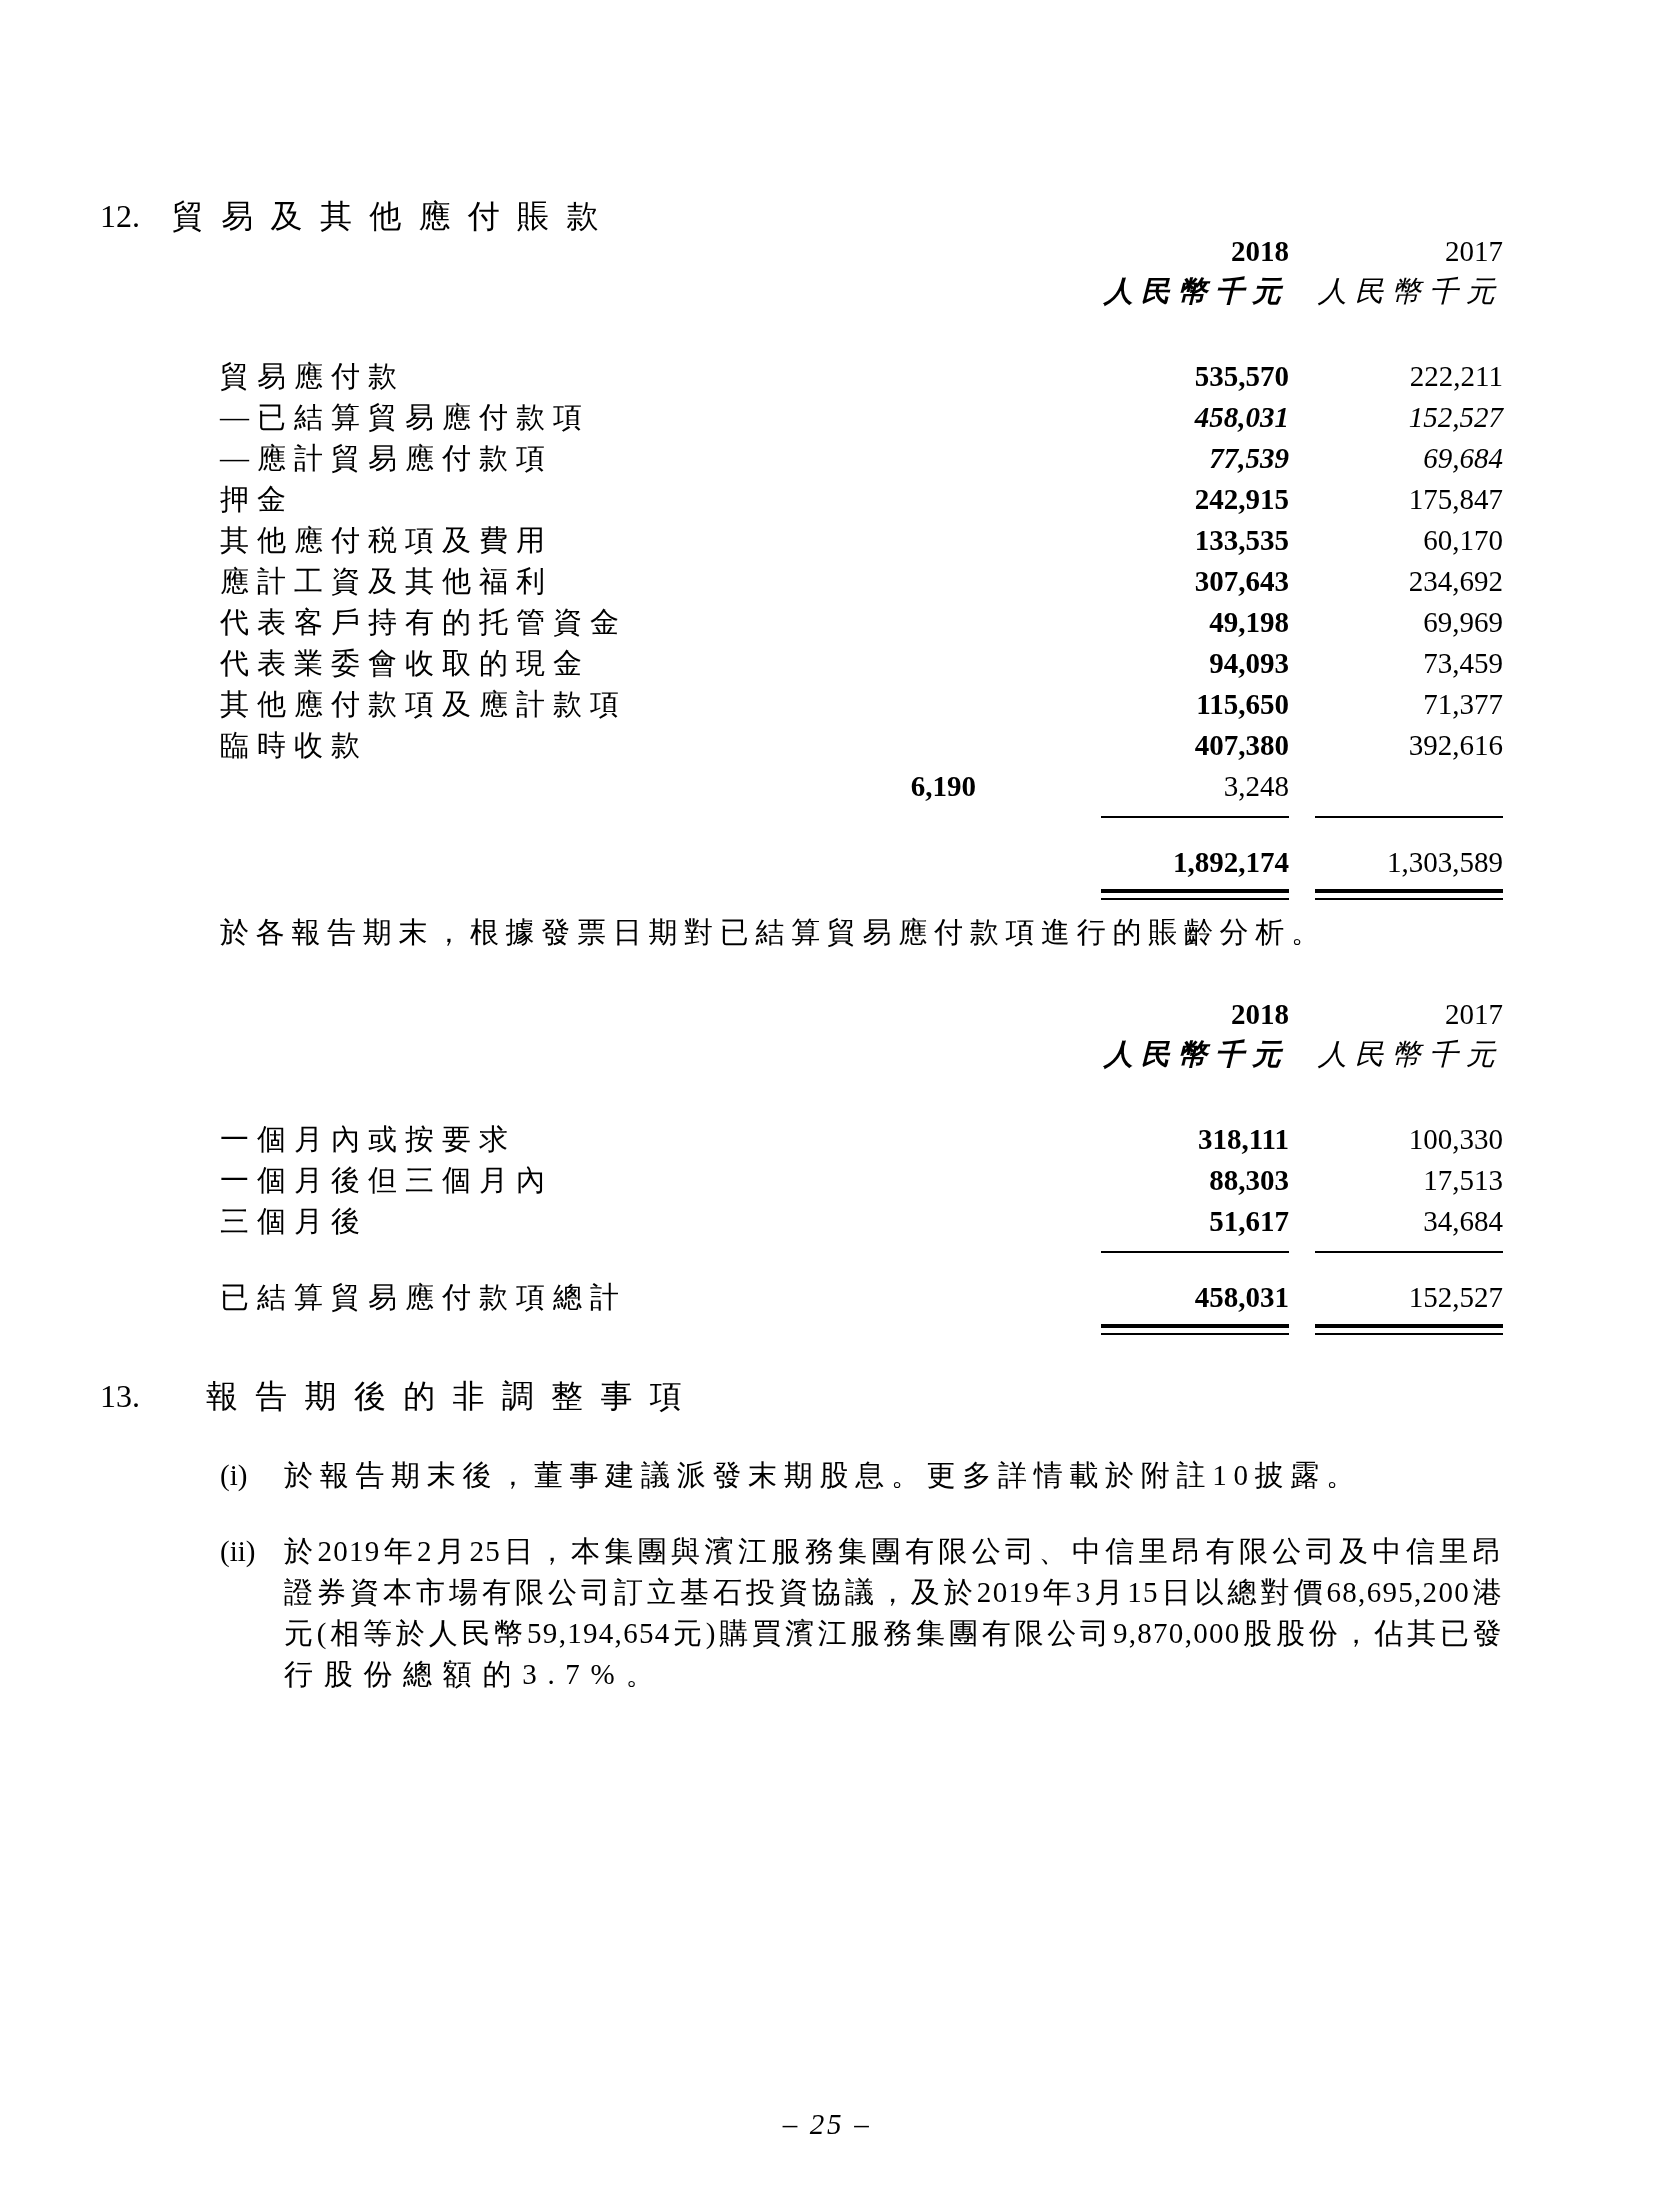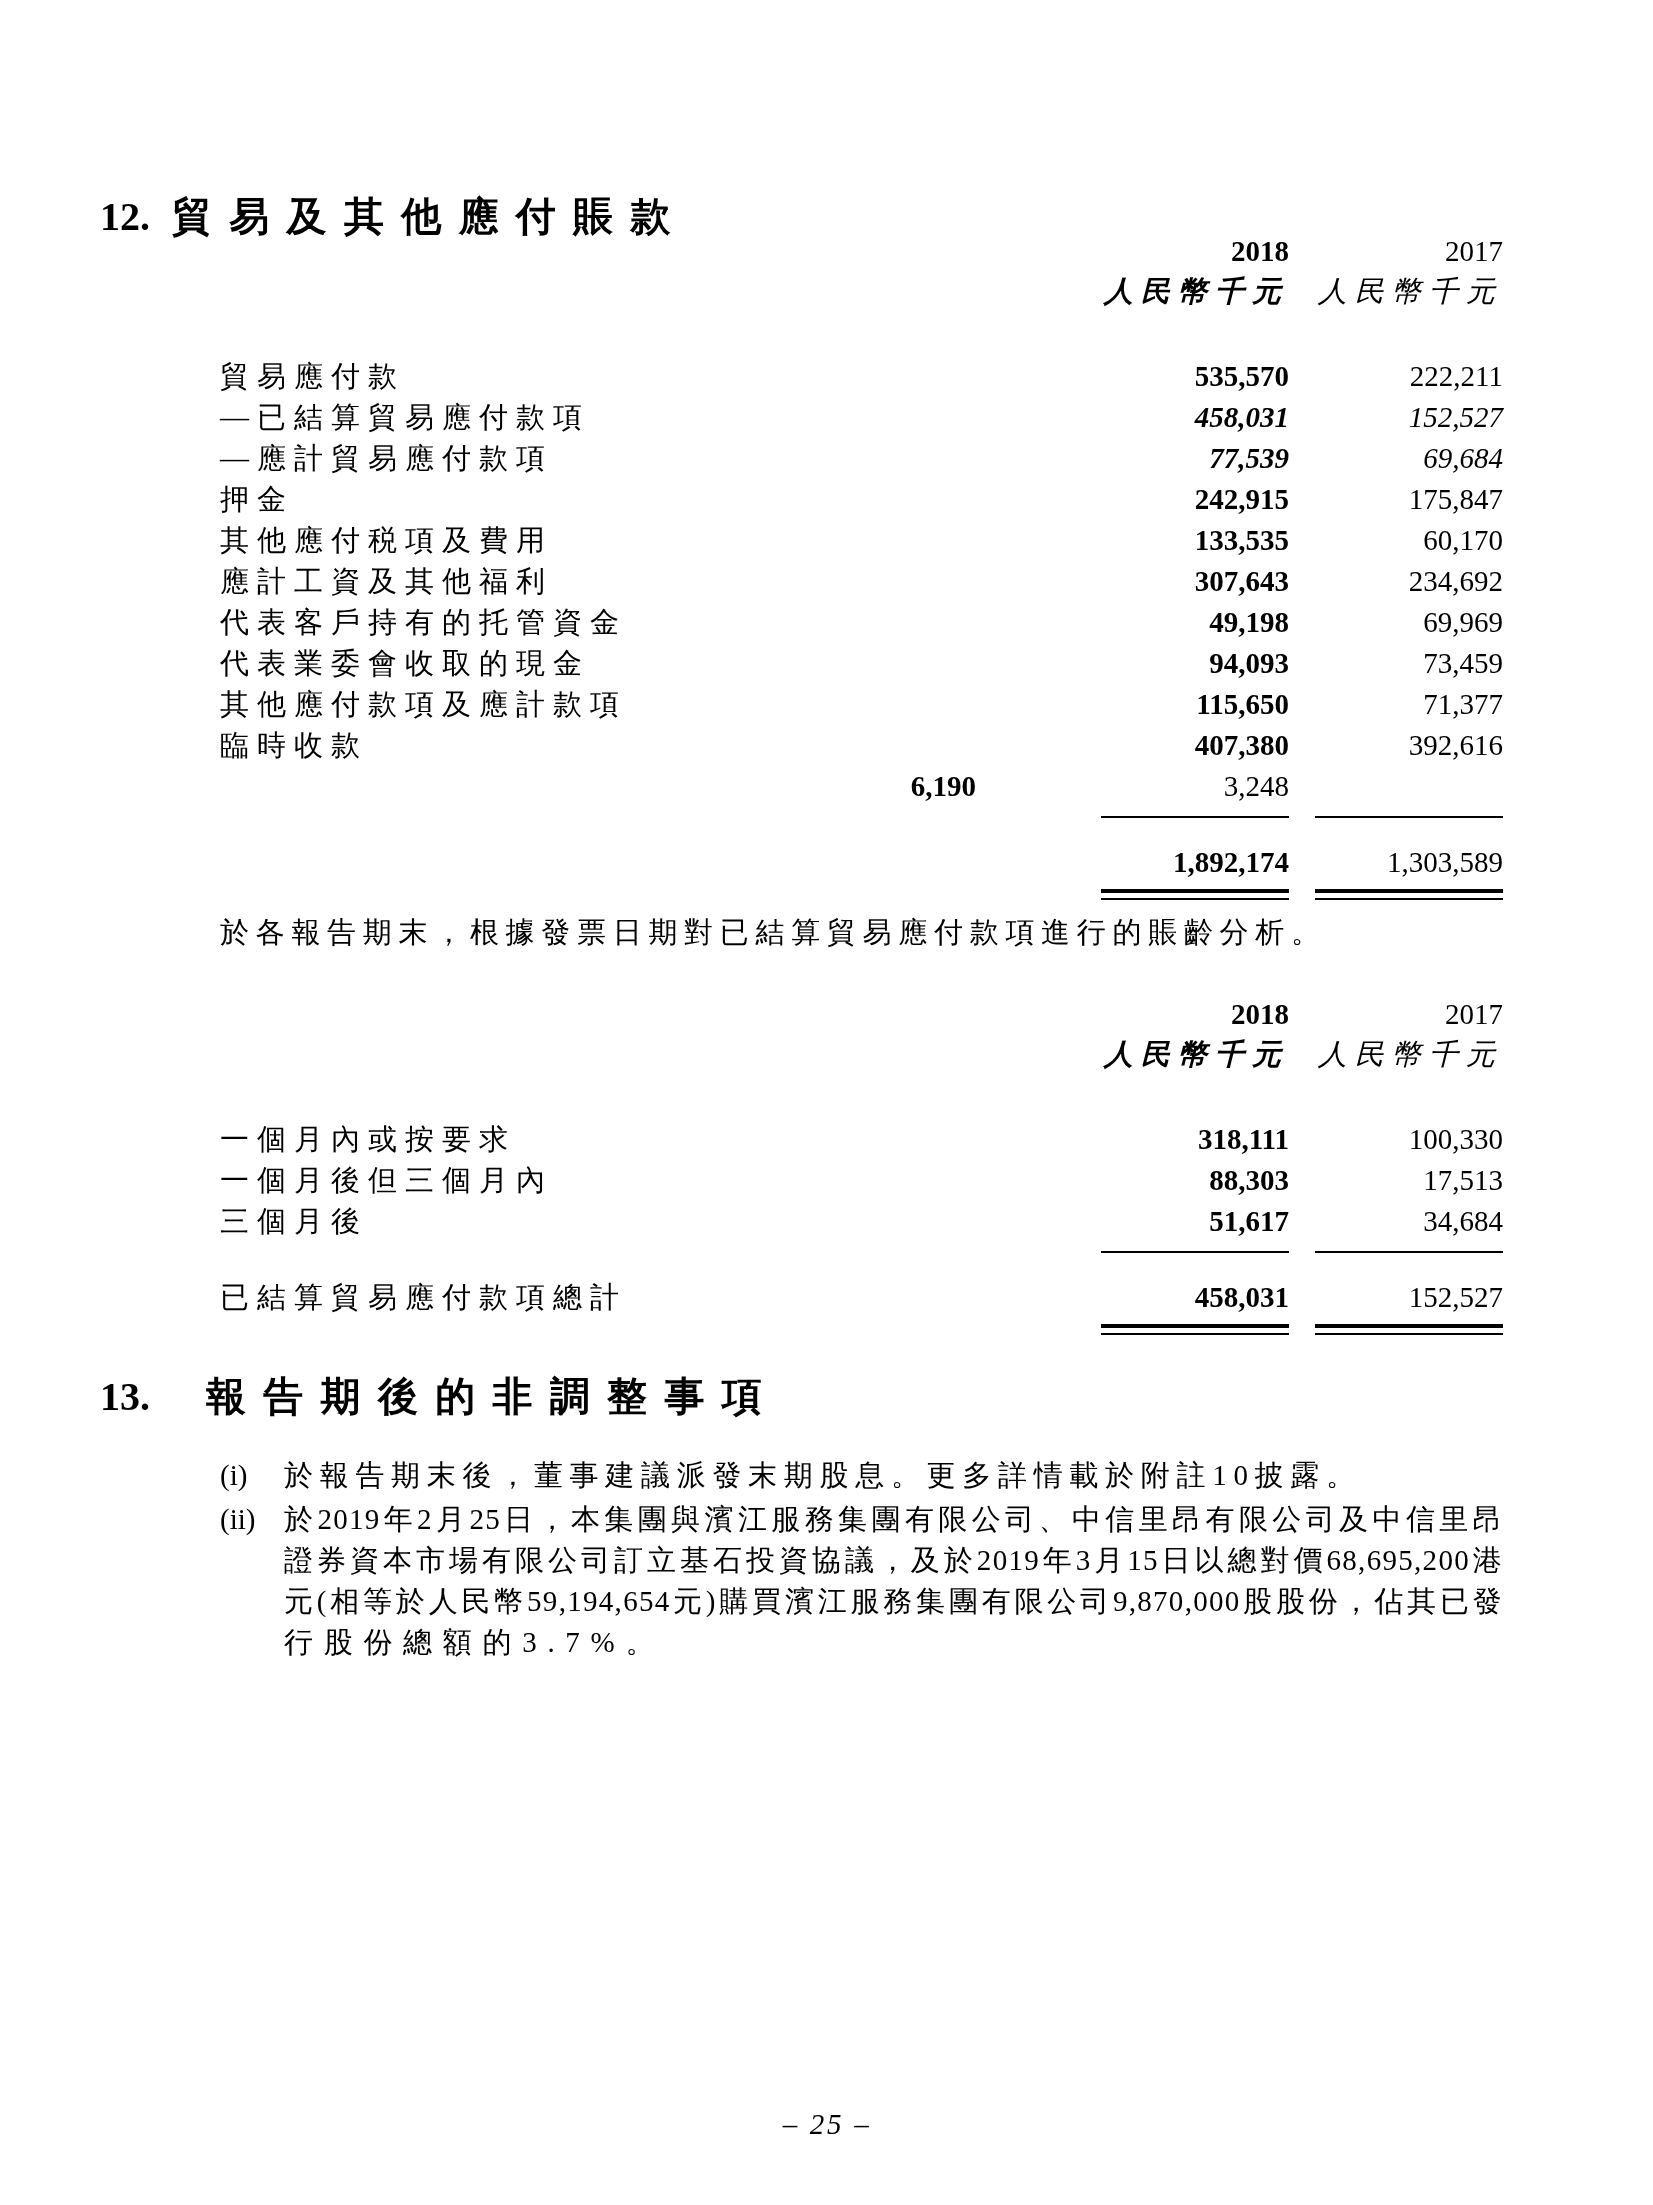--- a/index.html
+++ b/index.html
@@ -9,21 +9,21 @@
     margin:0 auto;
     background:#ffffff;
     color:#000000;
     font-family:"Liberation Serif","DejaVu Serif",serif;
   }
 
   
   .sec-heading {
     position:absolute; left:100px;
     display:flex; align-items:flex-start;
-    font-weight:bold; font-size:40px; line-height:43px;
+    font-weight:normal; font-size:32px; line-height:43px;
     white-space:nowrap;
   }
   .sec-heading .sec-num { width:72px; letter-spacing:0; }
   .sec-heading .sec-title { letter-spacing:17.3px; }
 
   
   .fin-table {
     position:absolute; left:220px; width:1283px;
   }
   .t-row {
@@ -229,21 +229,21 @@
   <div class="sec-heading" style="top:1375px;gap:34px;">
     <span class="sec-num">13.</span>
     <span class="sec-title">報告期後的非調整事項</span>
   </div>
 
   <div class="list-item" style="top:1455px;">
     <span class="marker">(i)</span>
     <span class="itext oneline">於報告期末後，董事建議派發末期股息。更多詳情載於附註10披露。</span>
   </div>
 
-  <div class="list-item" style="top:1499px;">
+  <div class="list-item" style="top:1531px;">
     <span class="marker">(ii)</span>
     <span class="itext">
       <span class="jline" style="display:block;">於2019年2月25日，本集團與濱江服務集團有限公司、中信里昂有限公司及中信里昂</span>
       <span class="jline" style="display:block;">證券資本市場有限公司訂立基石投資協議，及於2019年3月15日以總對價68,695,200港</span>
       <span class="jline" style="display:block;">元(相等於人民幣59,194,654元)購買濱江服務集團有限公司9,870,000股股份，佔其已發</span>
       <span class="lline" style="display:block;">行股份總額的3.7%。</span>
     </span>
   </div>
 
   <div class="footer">– 25 –</div>

